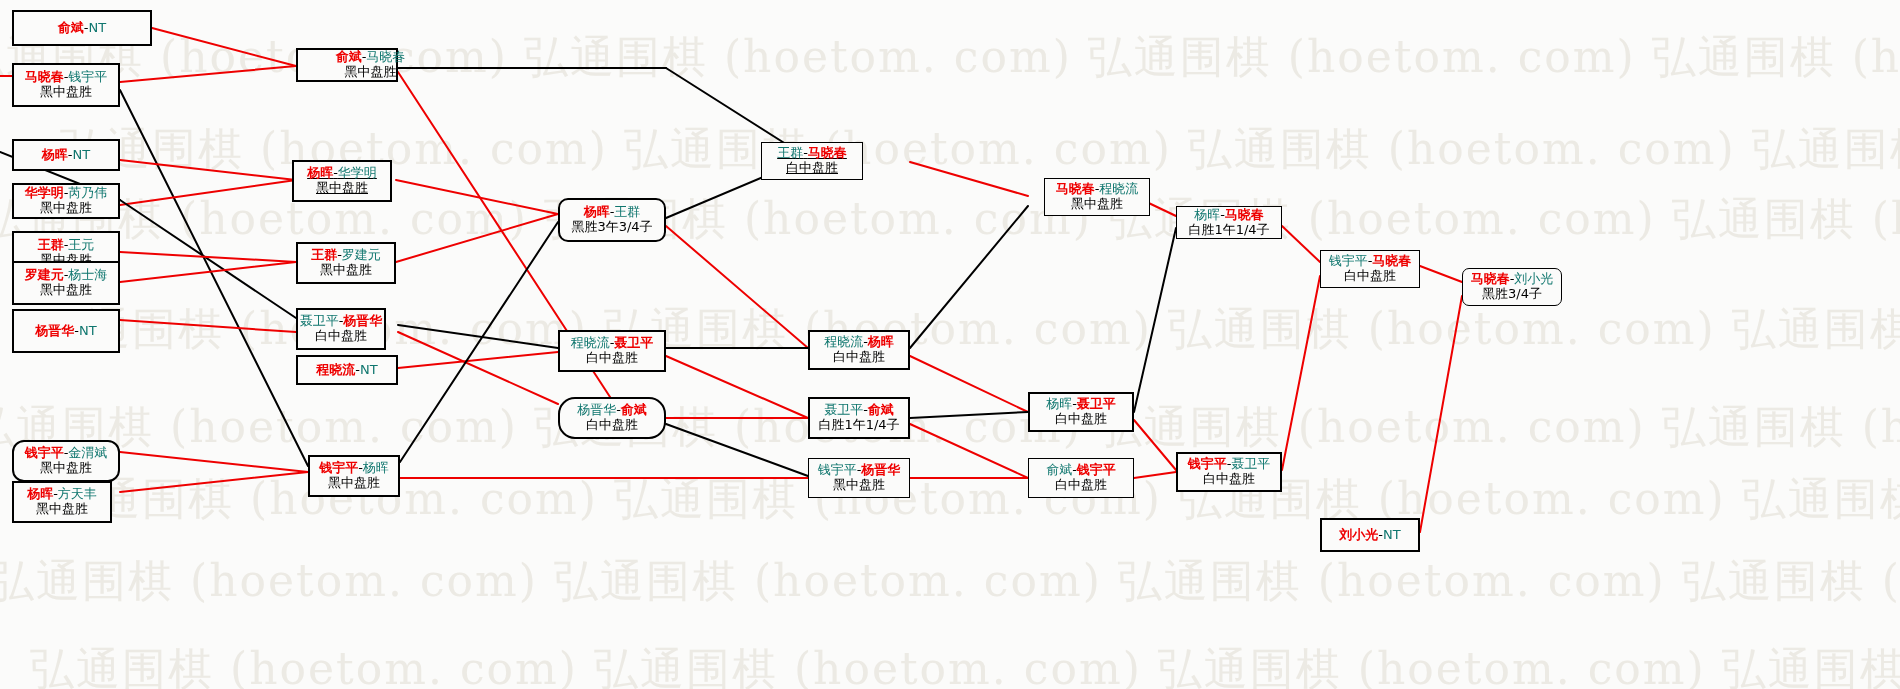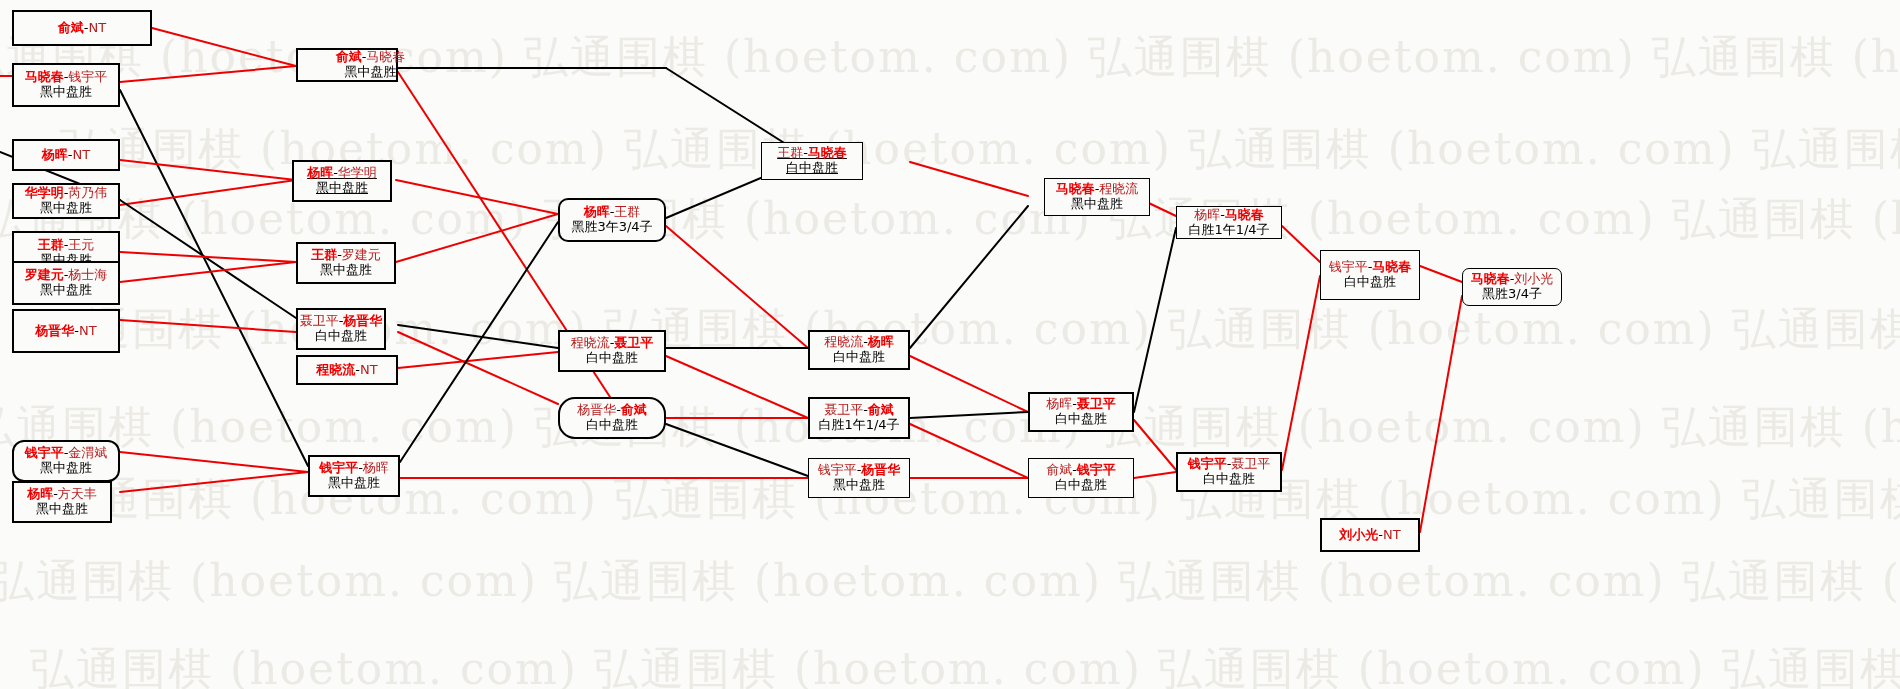--- a/index.html
+++ b/index.html
@@ -50,21 +50,21 @@
     text-align:center;
     line-height:1.12;
     font-size:13px;
     color:#000;
     font-family:"DejaVu Sans","Liberation Sans",sans-serif;
   }
   .node.thin{border-width:1px;}
   .node .pair{white-space:nowrap;}
   .node .res{white-space:nowrap;}
   .red{color:#ee0000;font-weight:bold;}
-  .blk{color:#b91c1c;text-align:center;}
+  .blk{color:#0f766e;text-align:center;}
   .sep{color:#000000;}
 </style>
 </head>
 <body>
 
 <div id="stage">
 
   <div id="watermark">
     <div class="wm-row" style="top:28px;">弘通围棋 (hoetom. com)  弘通围棋 (hoetom. com)  弘通围棋 (hoetom. com)  弘通围棋 (hoetom. com)  弘通围棋 (hoetom. com)  弘通围棋 (hoetom. com)  弘通围棋 (hoetom. com)  </div>
     <div class="wm-row" style="top:120px;left:60px;">弘通围棋 (hoetom. com)  弘通围棋 (hoetom. com)  弘通围棋 (hoetom. com)  弘通围棋 (hoetom. com)  弘通围棋 (hoetom. com)  弘通围棋 (hoetom. com)  弘通围棋 (hoetom. com)  </div>
@@ -268,21 +268,21 @@
 
   <div class="node thin" style="left:1176px;top:206px;width:106px;height:33px;">
       <div class="pair"><span class="blk">杨晖</span><span class="sep">-</span><span class="red">马晓春</span></div>
       <div class="res">白胜1午1/4子</div>
     </div>
   <div class="node" style="left:1176px;top:452px;width:106px;height:40px;">
       <div class="pair"><span class="red">钱宇平</span><span class="sep">-</span><span class="blk">聂卫平</span></div>
       <div class="res">白中盘胜</div>
     </div>
 
-  <div class="node thin" style="left:1320px;top:250px;width:100px;height:50px;">
+  <div class="node thin" style="left:1320px;top:250px;width:100px;height:38px;">
       <div class="pair"><span class="blk">钱宇平</span><span class="sep">-</span><span class="red">马晓春</span></div>
       <div class="res">白中盘胜</div>
     </div>
   <div class="node" style="left:1320px;top:518px;width:100px;height:34px;">
       <div class="pair"><span class="red">刘小光</span><span class="sep">-</span><span class="blk">NT</span></div>
     </div>
 
   <div class="node thin" style="left:1462px;top:268px;width:100px;height:38px;border-radius:7px;">
       <div class="pair"><span class="red">马晓春</span><span class="sep">-</span><span class="blk">刘小光</span></div>
       <div class="res">黑胜3/4子</div>

